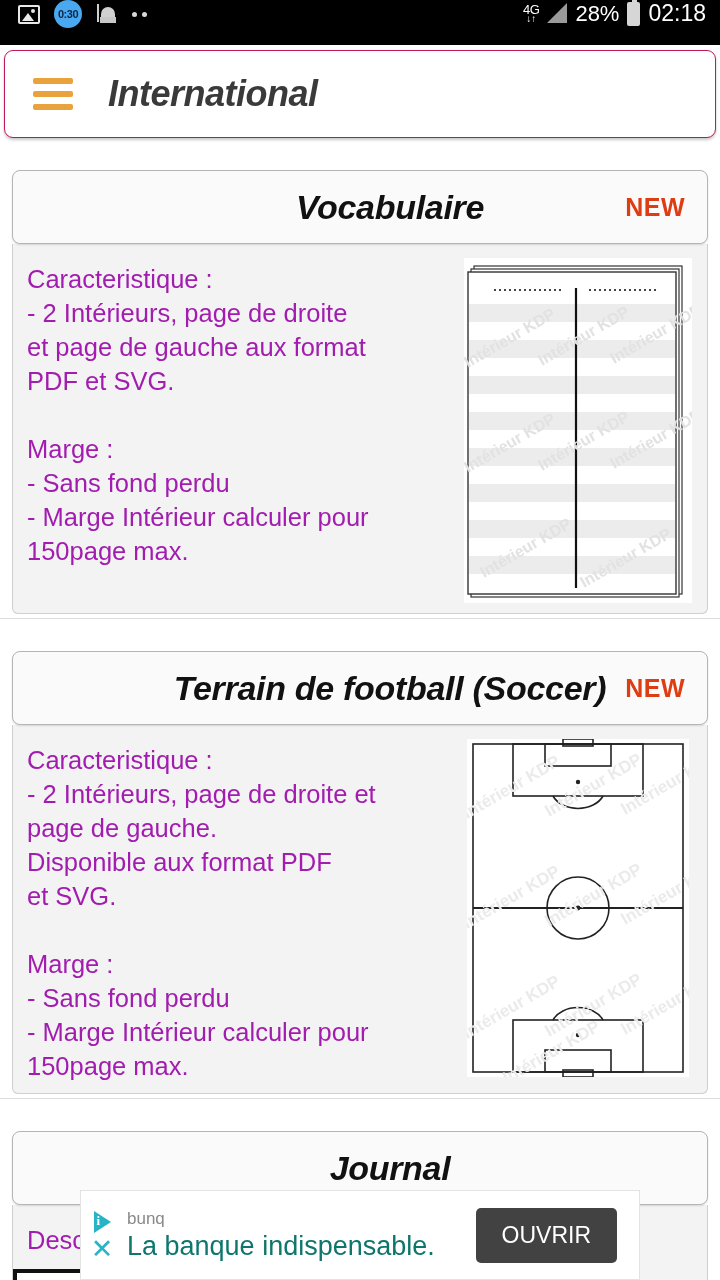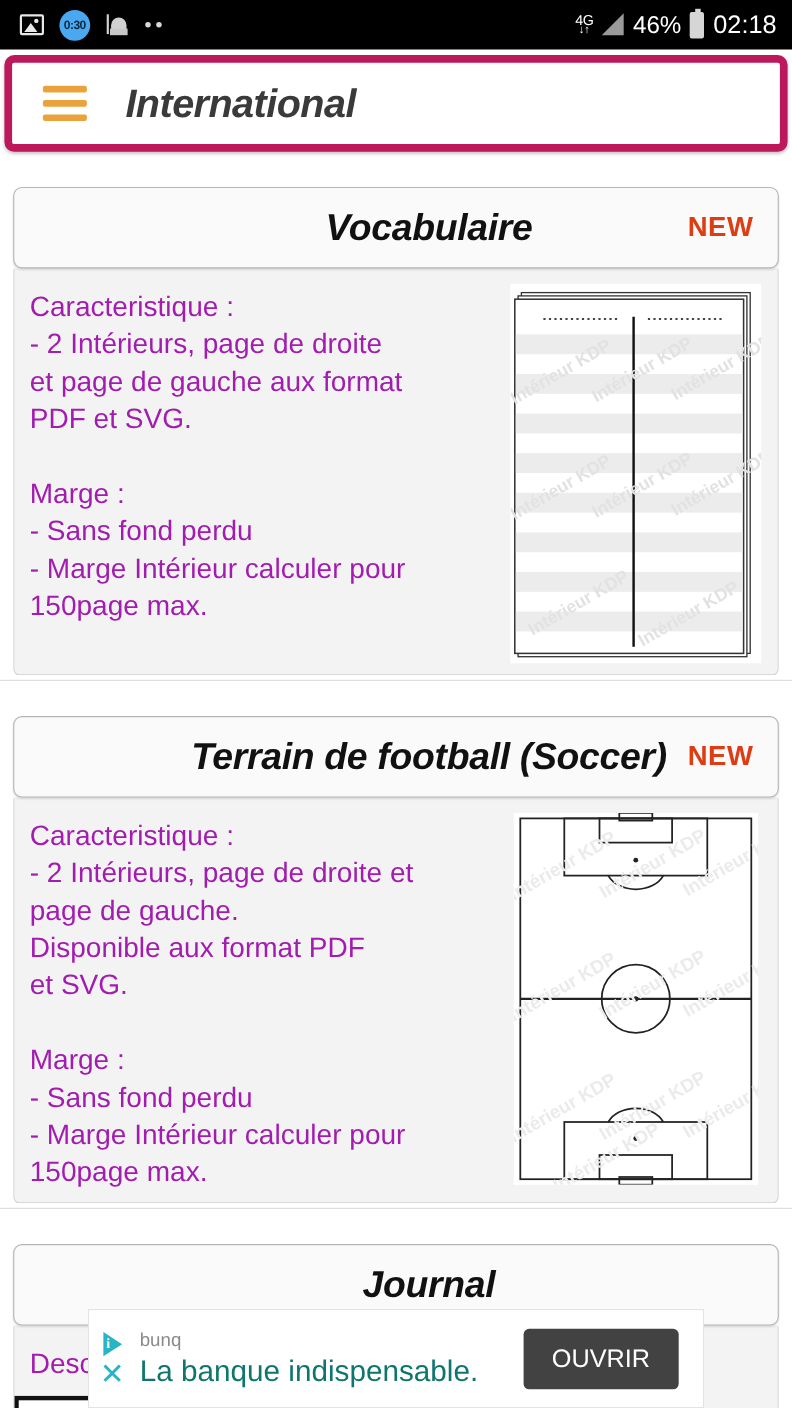--- a/index.html
+++ b/index.html
@@ -14,21 +14,21 @@
     font-family: "Liberation Sans", sans-serif;
     position: relative;
   }
 
   
   .statusbar {
     height: 45px;
     background: #000000;
     color: #ffffff;
     display: flex;
-    align-items: center;
+    align-items: flex-start;
     padding: 0 14px 0 18px;
     box-sizing: border-box;
   }
   .status-left {
     display: flex;
     align-items: center;
     gap: 14px;
     flex: 1;
   }
   .status-right {
@@ -141,21 +141,21 @@
   .clock {
     font-size: 23px;
     letter-spacing: 0px;
   }
 
   
   .appbar {
     margin: 5px 4px 4px 4px;
     height: 88px;
     background: #ffffff;
-    border: 7px solid #be185d;
+    border: 1px solid #be185d;
     border-radius: 9px;
     box-shadow: 0 2px 3px rgba(0,0,0,0.22);
     display: flex;
     align-items: center;
     box-sizing: border-box;
   }
   .hamburger {
     width: 40px;
     margin-left: 28px;
     display: flex;
@@ -372,21 +372,21 @@
         <i></i>
         <i></i>
       </span>
   </div>
   <div class="status-right">
     <span class="ic-4g">
       <span class="lbl">4G</span>
       <span class="arrows">↓↑</span>
     </span>
     <span class="ic-signal"></span>
-    <span class="battery-pct">46%</span>
+    <span class="battery-pct">28%</span>
     <span class="ic-battery"></span>
     <span class="clock">02:18</span>
   </div>
 </div>
 
 <div class="appbar">
   <div class="hamburger">
     <span></span>
       <span></span>
       <span></span>

